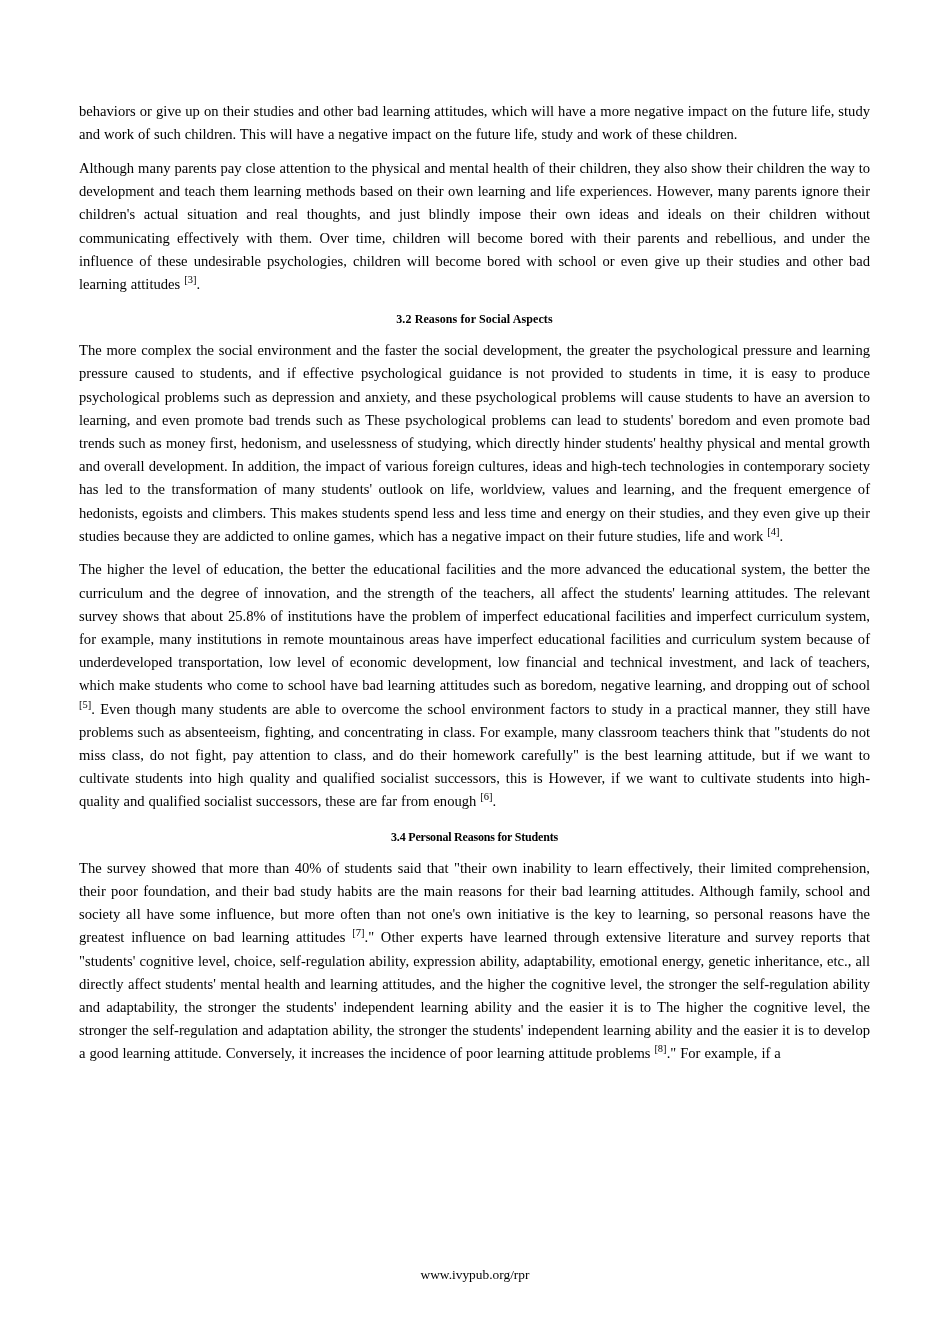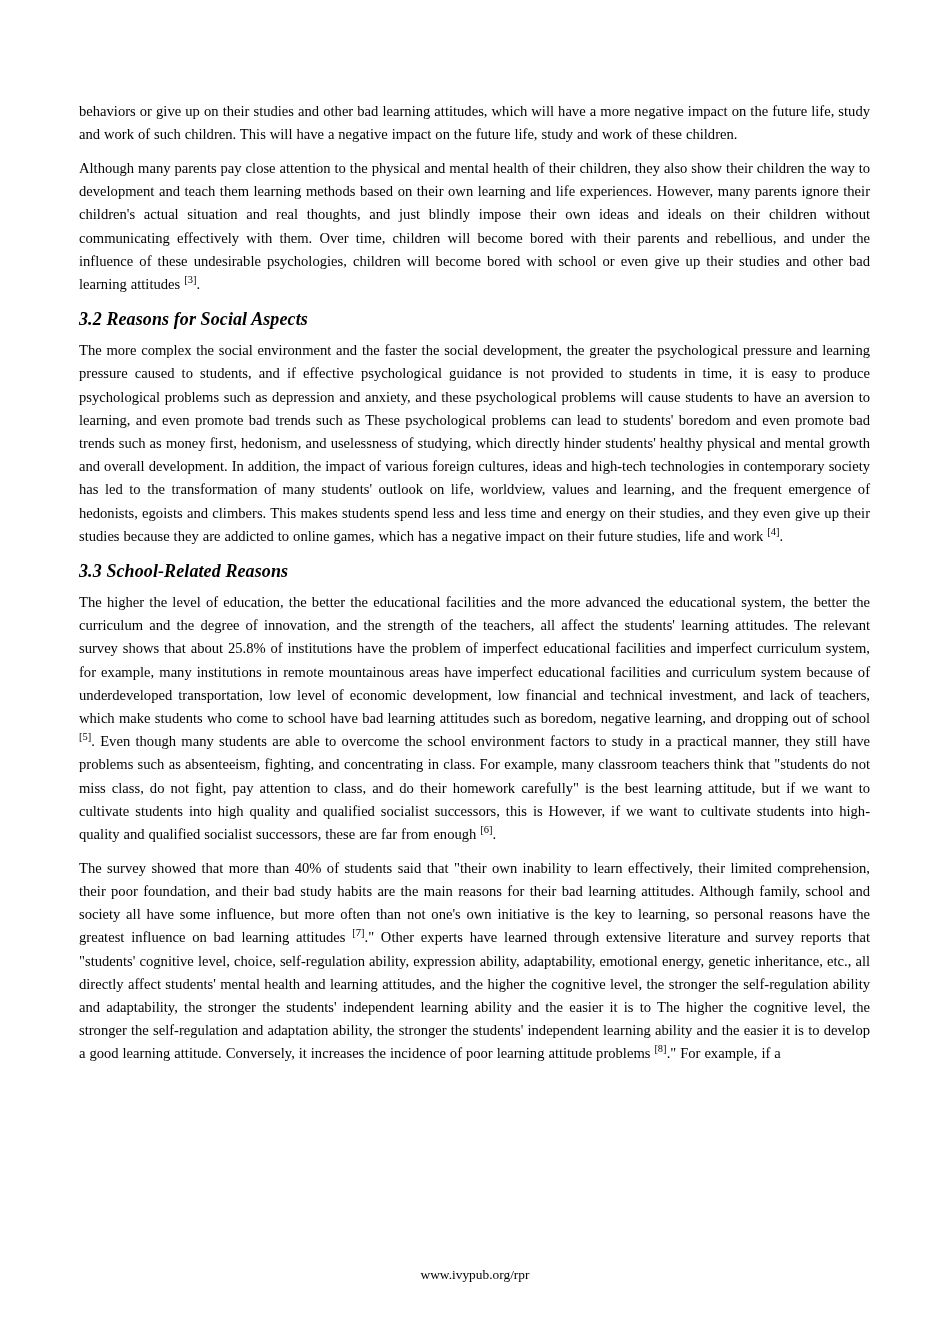--- a/index.html
+++ b/index.html
@@ -35,26 +35,25 @@
     text-align: justify;
     text-justify: inter-word;
     margin: 0 0 10.5px 0;
     word-spacing: 0.02em;
     hyphens: none;
   }
   p.body-text.tight {
     margin-bottom: 9px;
   }
   h2.section-heading {
-    font-size: 18px;
+    font-size: 12px;
     line-height: 20px;
     font-weight: bold;
-    font-style: italic;
     margin: 13px 0 10px 0;
-    text-align: left;
+    text-align: center;
     letter-spacing: 0.1px;
   }
   h2.section-heading.compact {
     letter-spacing: -0.2px;
   }
   sup.ref {
     font-size: 0.72em;
     vertical-align: super;
     line-height: 0;
   }
@@ -84,24 +83,24 @@
   <div class="content">
 
     <p class="body-text"><span>behaviors or give up on their studies and other bad learning attitudes, which will have a more negative impact on the future life, study and work of such children. This will have a negative impact on the future life, study and work of these children.</span></p>
 
     <p class="body-text"><span>Although many parents pay close attention to the physical and mental health of their children, they also show their children the way to development and teach them learning methods based on their own learning and life experiences. However, many parents ignore their children's actual situation and real thoughts, and just blindly impose their own ideas and ideals on their children without communicating effectively with them. Over time, children will become bored with their parents and rebellious, and under the influence of these undesirable psychologies, children will become bored with school or even give up their studies and other bad learning attitudes </span><sup class="ref">[3]</sup><span>.</span></p>
 
     <h2 class="section-heading">3.2 Reasons for Social Aspects</h2>
 
     <p class="body-text"><span>The more complex the social environment and the faster the social development, the greater the psychological pressure and learning pressure caused to students, and if effective psychological guidance is not provided to students in time, it is easy to produce psychological problems such as depression and anxiety, and these psychological problems will cause students to have an aversion to learning, and even promote bad trends such as These psychological problems can lead to students' boredom and even promote bad trends such as money first, hedonism, and uselessness of studying, which directly hinder students' healthy physical and mental growth and overall development. In addition, the impact of various foreign cultures, ideas and high-tech technologies in contemporary society has led to the transformation of many students' outlook on life, worldview, values and learning, and the frequent emergence of hedonists, egoists and climbers. This makes students spend less and less time and energy on their studies, and they even give up their studies because they are addicted to online games, which has a negative impact on their future studies, life and work </span><sup class="ref">[4]</sup><span>.</span></p>
 
-    <h2 class="section-heading">3.3 School-Related Reasons</h2>
 
     <p class="body-text"><span>The higher the level of education, the better the educational facilities and the more advanced the educational system, the better the curriculum and the degree of innovation, and the strength of the teachers, all affect the students' learning attitudes. The relevant survey shows that about 25.8% of institutions have the problem of imperfect educational facilities and imperfect curriculum system, for example, many institutions in remote mountainous areas have imperfect educational facilities and curriculum system because of underdeveloped transportation, low level of economic development, low financial and technical investment, and lack of teachers, which make students who come to school have bad learning attitudes such as boredom, negative learning, and dropping out of school </span><sup class="ref">[5]</sup><span>. Even though many students are able to overcome the school environment factors to study in a practical manner, they still have problems such as absenteeism, fighting, and concentrating in class. For example, many classroom teachers think that "students do not miss class, do not fight, pay attention to class, and do their homework carefully" is the best learning attitude, but if we want to cultivate students into high quality and qualified socialist successors, this is However, if we want to cultivate students into high-quality and qualified socialist successors, these are far from enough </span><sup class="ref">[6]</sup><span>.</span></p>
 
+    <h2 class="section-heading compact">3.4 Personal Reasons for Students</h2>
 
     <p class="body-text tight"><span>The survey showed that more than 40% of students said that "their own inability to learn effectively, their limited comprehension, their poor foundation, and their bad study habits are the main reasons for their bad learning attitudes. Although family, school and society all have some influence, but more often than not one's own initiative is the key to learning, so personal reasons have the greatest influence on bad learning attitudes </span><sup class="ref">[7]</sup><span>." Other experts have learned through extensive literature and survey reports that "students' cognitive level, choice, self-regulation ability, expression ability, adaptability, emotional energy, genetic inheritance, etc., all directly affect students' mental health and learning attitudes, and the higher the cognitive level, the stronger the self-regulation ability and adaptability, the stronger the students' independent learning ability and the easier it is to The higher the cognitive level, the stronger the self-regulation and adaptation ability, the stronger the students' independent learning ability and the easier it is to develop a good learning attitude. Conversely, it increases the incidence of poor learning attitude problems </span><sup class="ref">[8]</sup><span>." For example, if a</span></p>
 
   </div>
 
   <div class="footer">
     <p class="footer-url">www.ivypub.org/rpr</p>
   </div>
 
 </div>

